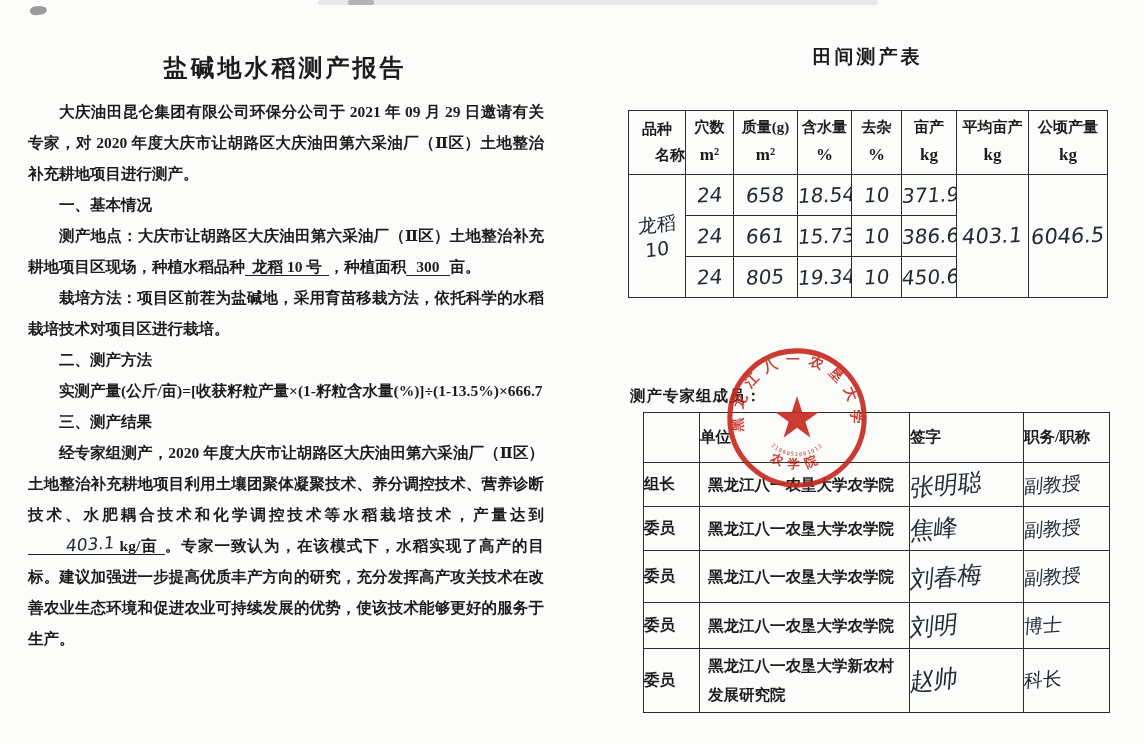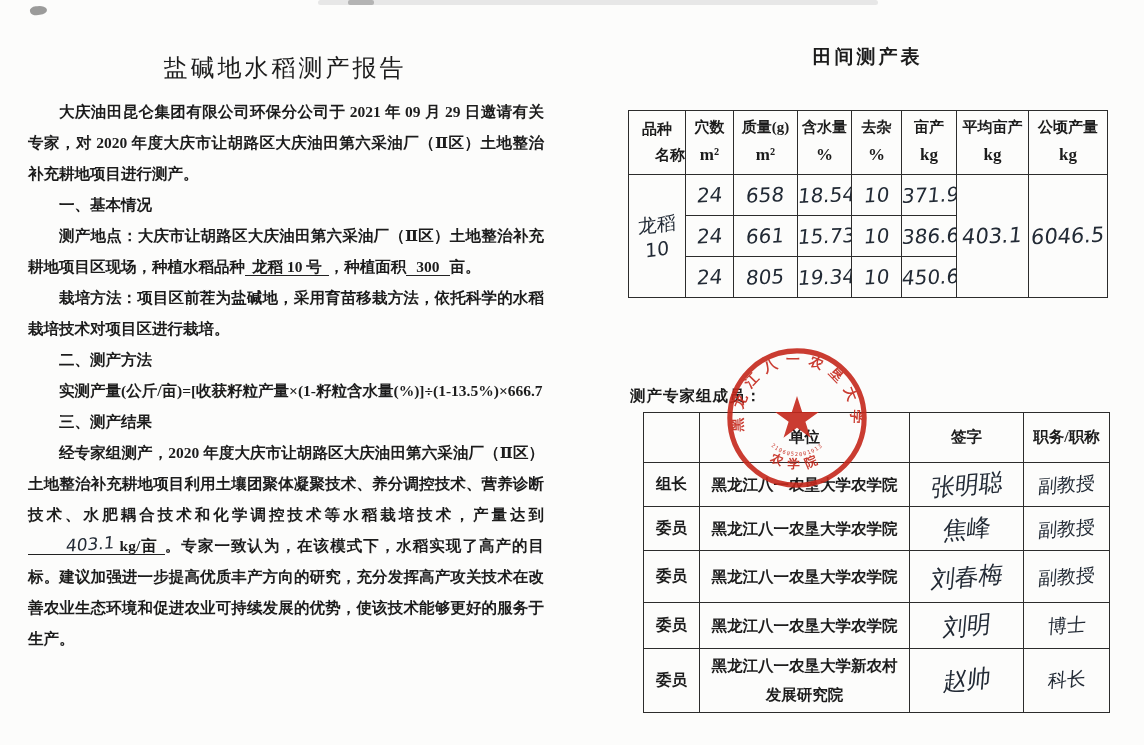--- a/index.html
+++ b/index.html
@@ -12,21 +12,21 @@
   }
   
   .artifact { position:absolute; pointer-events:none; }
   .streak-top { left:318px; top:0; width:560px; height:5px; background:#cfcfcf; opacity:.45; border-radius:3px; }
   .speck-1 { left:30px; top:6px; width:17px; height:9px; background:#4a4a4a; opacity:.55; border-radius:40% 60% 50% 50%; transform:rotate(-8deg); }
   .speck-2 { left:348px; top:0; width:26px; height:5px; background:#6a6a6a; opacity:.4; border-radius:2px; }
 
   
   .report-title {
     position:absolute; left:28px; top:52px; width:514px;
-    text-align:center; font-size:24px; font-weight:400; letter-spacing:3px;
+    text-align:center; font-size:24px; font-weight:700; letter-spacing:3px;
   }
   .report-body {
     position:absolute; left:28px; top:96px; width:516px;
     font-size:15.5px; font-weight:600; line-height:31px;
     text-align:justify;
   }
   .report-body p { text-indent:2em; }
   .report-body p.heading { font-weight:700; }
   .fill { border-bottom:1.6px solid #222; font-weight:700; padding:0 7px; white-space:nowrap; }
   .fill-num { padding:0 10px; }
@@ -59,21 +59,21 @@
   .hw-big { font-size:21px; }
 
   .expert-label {
     position:absolute; left:630px; top:386px;
     font-size:15.5px; font-weight:700; letter-spacing:1px;
   }
   .expert-table {
     position:absolute; left:643px; top:412px; width:466px; background:transparent;
   }
   .expert-table th, .expert-table td {
-    border:1.7px solid #2c2c2c; text-align:center; vertical-align:middle;
+    border:1.7px solid #2c2c2c; text-align:left; vertical-align:middle;
     font-size:15.5px; font-weight:600;margin-top:24px;
   }
   .expert-table th { height:50px; }
   .expert-table tr.r1 td { height:44px; }
   .expert-table tr.r2 td { height:44px; }
   .expert-table tr.r3 td { height:52px; }
   .expert-table tr.r4 td { height:46px; }
   .expert-table tr.r5 td { height:62px; }
   .expert-table td.unit-cell { line-height:1.9; padding:2px 8px; }
   .hw-sign { font-size:24px; transform:rotate(-5deg) skewX(-10deg); }

